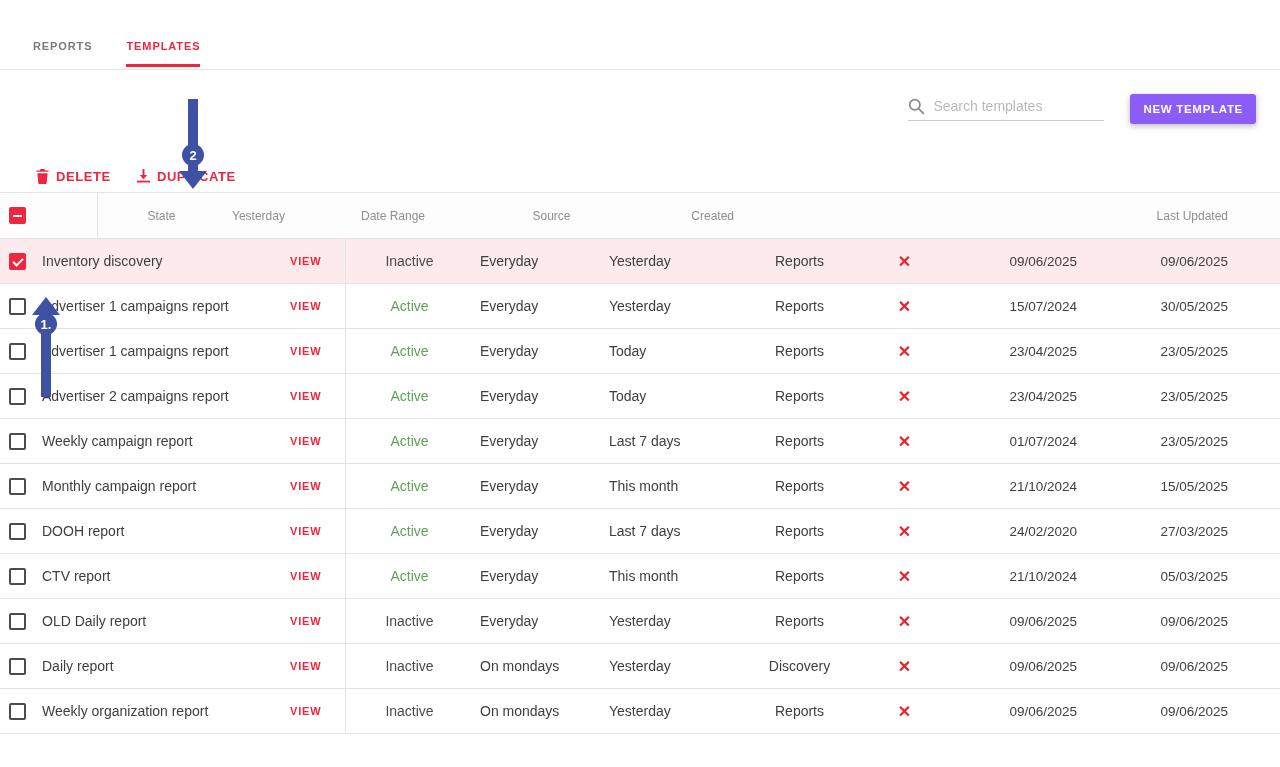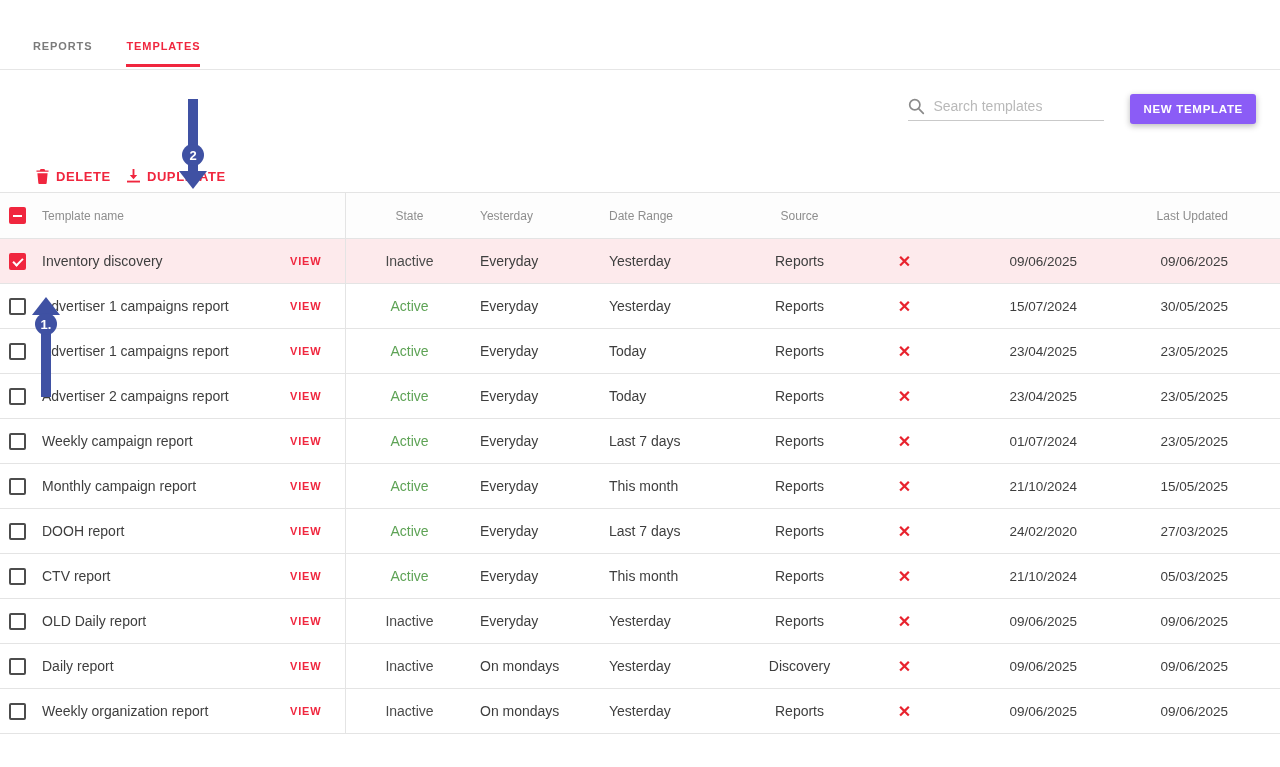--- a/index.html
+++ b/index.html
@@ -26,21 +26,21 @@
   .search { display:flex; align-items:center; gap:8px; width:196px;
     border-bottom:1px solid #c9c9c9; padding-bottom:5px; }
   .search input { border:none; outline:none; font-size:14px; color:#555; width:100%;
     font-family:"Liberation Sans", sans-serif; }
   .search input::placeholder { color:#b9b9b9; }
   .btn-new { background:#8b5cf6; color:#fff; border:none; font-size:11.5px; font-weight:700;
     letter-spacing:0.7px; padding:9px 13px; border-radius:3px; cursor:pointer;
     box-shadow:0 2px 6px rgba(0,0,0,0.28); font-family:"Liberation Sans", sans-serif; }
 
   
-  .toolbar { display:flex; align-items:center; gap:16px; margin-top:42px; padding-left:36px; height:20px; }
+  .toolbar { display:flex; align-items:center; gap:26px; margin-top:42px; padding-left:36px; height:20px; }
   .tool { display:flex; align-items:center; gap:7px; color:#f0263e; font-size:13px;
     font-weight:700; letter-spacing:0.6px; cursor:pointer; }
 
   
   .table { margin-top:6px; border-top:1px solid #e4e4e4; }
   .thead { display:flex; align-items:center; height:46px; border-bottom:1px solid #e4e4e4;
     color:#8e8e8e; font-size:12px; background:#fdfdfd; }
   .trow { display:flex; align-items:center; height:45px; border-bottom:1px solid #e4e4e4;
     font-size:14px; color:#3e3e3e; background:#fff; }
   .trow.selected { background:#fdeaec; }
@@ -130,26 +130,26 @@
     </span>
     <span>DUPLICATE</span>
   </span>
 </div>
 
 <div class="table">
   <div class="thead">
     <div class="cell c-check">
         <span class="checkbox indeterminate"></span>
       </div>
-    <div class="cell c-name">Template name</div>
     <div class="cell c-view"></div>
     <div class="cell c-state">State</div>
     <div class="cell c-freq">Yesterday</div>
     <div class="cell c-range">Date Range</div>
     <div class="cell c-source">Source</div>
+    <div class="cell c-created">Created</div>
     <div class="cell c-updated">Last Updated</div>
   </div>
   <div>
       <div class="trow selected">
     <div class="cell c-check">
           <span class="checkbox checked"></span>
         </div>
     <div class="cell c-name">Inventory discovery</div>
     <div class="cell c-view">VIEW</div>
     <div class="cell c-state state-inactive">Inactive</div>

